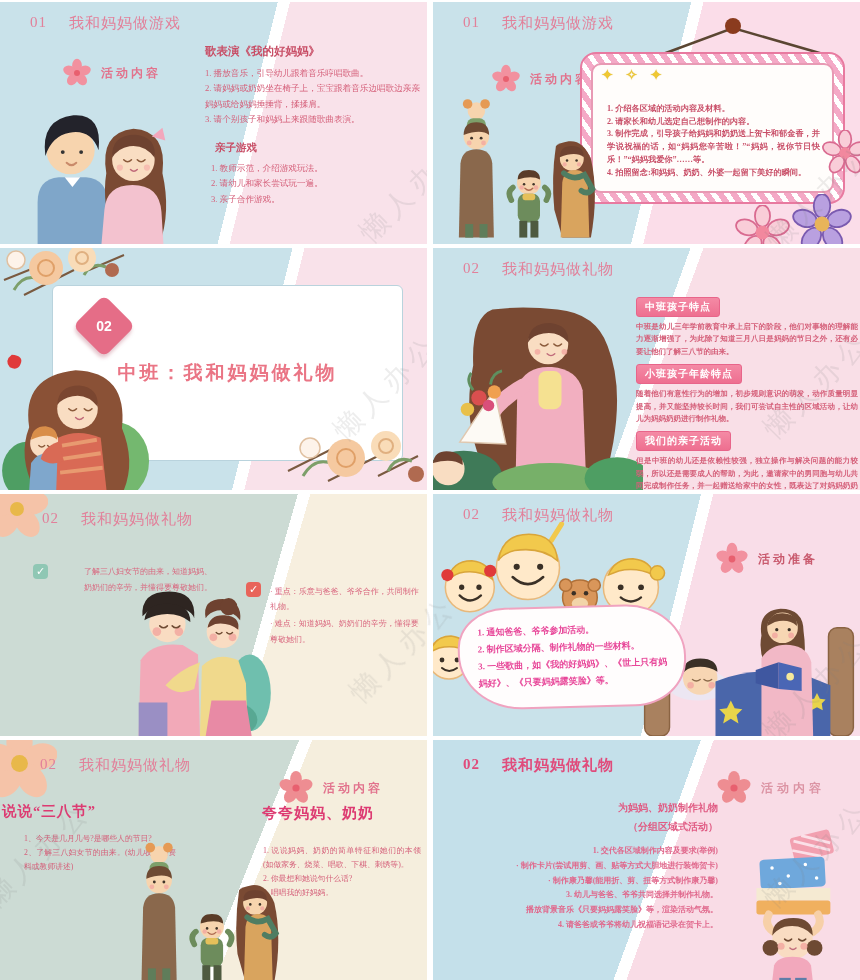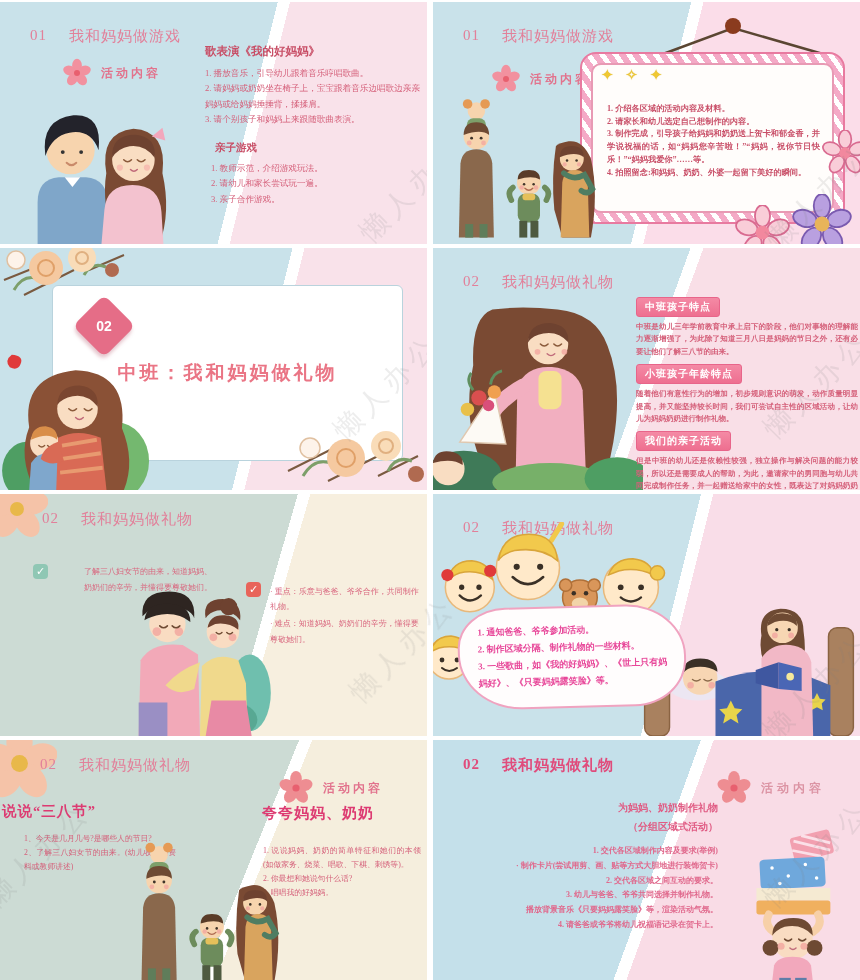--- a/index.html
+++ b/index.html
@@ -10,32 +10,32 @@
   
   .bg1 { background:linear-gradient(104deg,#c9e2ea 0 57%,#ffffff 57% 59.5%,#f9e2ea 59.5%); }
   .bg2 { background:linear-gradient(104deg,#c9e2ea 0 53%,#ffffff 53% 55.5%,#fbdde9 55.5%); }
   .bg3 { background:linear-gradient(104deg,#c9e2ea 0 60%,#ffffff 60% 62.5%,#f9e2ea 62.5%); }
   .bg4 { background:linear-gradient(110deg,#c9e2ea 0 50%,#ffffff 50% 52.5%,#f9dfe7 52.5%); }
   .bg5 { background:linear-gradient(106deg,#ccdbd4 0 60%,#ffffff 60% 62.5%,#f7efdf 62.5%); }
   .bg6 { background:linear-gradient(104deg,#c9e2ea 0 55%,#ffffff 55% 57.5%,#f9dde8 57.5%); }
   .bg7 { background:linear-gradient(112deg,#ccdbd4 0 57%,#ffffff 57% 59.5%,#f5eedd 59.5%); }
   .bg8 { background:linear-gradient(110deg,#c4e0ea 0 52%,#ffffff 52% 54.5%,#f9dce6 54.5%); }
 
-  .hdr { position:absolute; left:30px; top:25px; display:flex; gap:22px; font-size:15px; color:#e2809a; letter-spacing:1px; }
+  .hdr { position:absolute; left:30px; top:12px; display:flex; gap:22px; font-size:15px; color:#e2809a; letter-spacing:1px; }
   .hdr.bold { color:#e04c7c; font-weight:bold; }
   .abs { position:absolute; }
   .tag { position:absolute; display:flex; align-items:center; gap:9px; }
   .tag .lbl { font-weight:bold; color:#e2738d; font-size:12px; letter-spacing:3px; }
   .flower { width:30px; height:30px; }
   .btxt { font-size:8.6px; color:#d5607a; line-height:1.8; text-align:justify; }
   .btitle { font-size:11.5px; font-weight:bold; color:#c84e66; }
   .wm { position:absolute; font-size:28px; color:rgba(125,125,125,0.14); letter-spacing:6px; white-space:nowrap; transform:rotate(-45deg); font-family:"Liberation Sans",sans-serif; z-index:9; pointer-events:none; }
 
   
-  .frame { position:absolute; left:147px; top:50px; width:265px; height:172px;
+  .frame { position:absolute; left:147px; top:50px; width:265px; height:152px;
     background:repeating-linear-gradient(55deg,#ffffff 0 5px,#f4a9c6 5px 11px);
     border:2px solid #e87aa0; border-radius:16px; padding:9px; z-index:2; }
   .frame-in { width:100%; height:100%; background:#fffdfb; border:2px solid #e89ab4; border-radius:10px; padding:38px 12px 6px 14px; }
   .frame-in .btxt { font-size:8.2px; line-height:1.55; font-weight:bold; color:#c94f68; }
   .stars { position:absolute; left:168px; top:64px; color:#f0c832; font-size:15px; letter-spacing:4px; z-index:3; text-shadow:0 0 1px #caa20a; }
   .rope { position:absolute; left:215px; top:12px; width:200px; height:46px; z-index:1; }
 
   
   .card3 { position:absolute; left:52px; top:37px; width:351px; height:176px; background:#ffffff; border:1.5px solid #b9d3dd; border-radius:6px; }
   .diamond { position:absolute; left:82px; top:56px; width:44px; height:44px; background:#e56d87; border-radius:7px; transform:rotate(45deg); box-shadow:2px 3px 4px rgba(180,90,110,.35); }
@@ -388,20 +388,33 @@
       <path d="M3,30 Q8,14 24,14 Q40,16 41,30 Q28,22 12,26 Z" fill="#f2c94c" stroke="#d9a53a" stroke-width="1.5"></path>
       <circle cx="15" cy="38" r="2.4" fill="#3a3026"></circle>
         <circle cx="30" cy="38" r="2.4" fill="#3a3026"></circle>
       <path d="M15,46 Q22,52 30,46" stroke="#3a3026" stroke-width="2" fill="none" stroke-linecap="round"></path>
     </svg>
     <div class="sign">
       <div>1. 通知爸爸、爷爷参加活动。</div>
       <div>2. 制作区域分隔、制作礼物的一些材料。</div>
       <div>3. 一些歌曲，如《我的好妈妈》、《世上只有妈妈好》、《只要妈妈露笑脸》等。</div>
     </div>
+    <div class="tag" style="left:282px; top:48px;">
+      <svg class="flower" style="width:34px;height:34px;" viewBox="0 0 40 40">
+        <g fill="#f2919f">
+            <ellipse cx="20" cy="10" rx="6.5" ry="9"></ellipse>
+            <ellipse cx="20" cy="10" rx="6.5" ry="9" transform="rotate(72 20 20)"></ellipse>
+            <ellipse cx="20" cy="10" rx="6.5" ry="9" transform="rotate(144 20 20)"></ellipse>
+            <ellipse cx="20" cy="10" rx="6.5" ry="9" transform="rotate(216 20 20)"></ellipse>
+            <ellipse cx="20" cy="10" rx="6.5" ry="9" transform="rotate(288 20 20)"></ellipse>
+          </g>
+        <circle cx="20" cy="20" r="4" fill="#e8606f"></circle>
+      </svg>
+      <span class="lbl" style="color:#c95a6e;">活动准备</span>
+    </div>
     <svg class="abs" style="right:0; bottom:0; width:222px; height:158px;" viewBox="0 0 230 165">
       <rect x="6" y="60" width="26" height="105" rx="9" fill="#a9815f" stroke="#8a6342" stroke-width="1.5"></rect>
       <rect x="198" y="52" width="26" height="113" rx="9" fill="#a9815f" stroke="#8a6342" stroke-width="1.5"></rect>
       <ellipse cx="62" cy="112" rx="32" ry="16" fill="#ece6f2"></ellipse>
       <circle cx="64" cy="104" r="18" fill="#f7d6b3"></circle>
       <path d="M46,100 Q46,84 64,84 Q82,84 82,98 Q70,90 54,94 Q48,96 46,100 Z" fill="#3a3026"></path>
       <path d="M56,106 q4,3 8,0 M68,106 q4,3 8,0" stroke="#8a6a4a" stroke-width="1.5" fill="none" stroke-linecap="round"></path>
       <circle cx="54" cy="112" r="3.4" fill="#f2a8a0" opacity=".85"></circle>
         <circle cx="76" cy="112" r="3.4" fill="#f2a8a0" opacity=".85"></circle>
       <circle cx="96" cy="124" r="9" fill="#c98a50"></circle>
@@ -519,21 +532,21 @@
         <circle cx="20" cy="20" r="4" fill="#e8606f"></circle>
       </svg>
       <span class="lbl" style="color:#dc94a4; letter-spacing:4px;">活动内容</span>
     </div>
     <div class="abs" style="left:45px; top:58px; width:240px;text-align:right;">
       <div class="s8lead">为妈妈、奶奶制作礼物</div>
       <div class="s8lead" style="padding-left:12px;">（分组区域式活动）</div>
       <div class="s8items" style="margin-top:8px;">
         <div>1. 交代各区域制作内容及要求(举例)</div>
         <div style="padding-left:8px;">·  制作卡片(尝试用剪、画、贴等方式大胆地进行装饰贺卡)</div>
-        <div>2. 交代各区域之间互动的要求。</div>
+        <div style="padding-left:8px;">·  制作康乃馨(能用折、剪、扭等方式制作康乃馨)</div>
         <div>3. 幼儿与爸爸、爷爷共同选择并制作礼物。</div>
         <div>播放背景音乐《只要妈妈露笑脸》等，渲染活动气氛。</div>
         <div>4. 请爸爸或爷爷将幼儿祝福语记录在贺卡上。</div>
       </div>
     </div>
     <svg class="abs" style="left:290px; top:85px; width:132px; height:157px;" viewBox="0 0 150 175">
       <g transform="rotate(-14 100 22)">
           <rect x="78" y="8" width="46" height="28" rx="4" fill="#f2a0b0"></rect>
           <path d="M82,12 l38,20 M92,8 l30,16 M78,22 l30,14" stroke="#fbe0e8" stroke-width="3"></path>
         </g>

